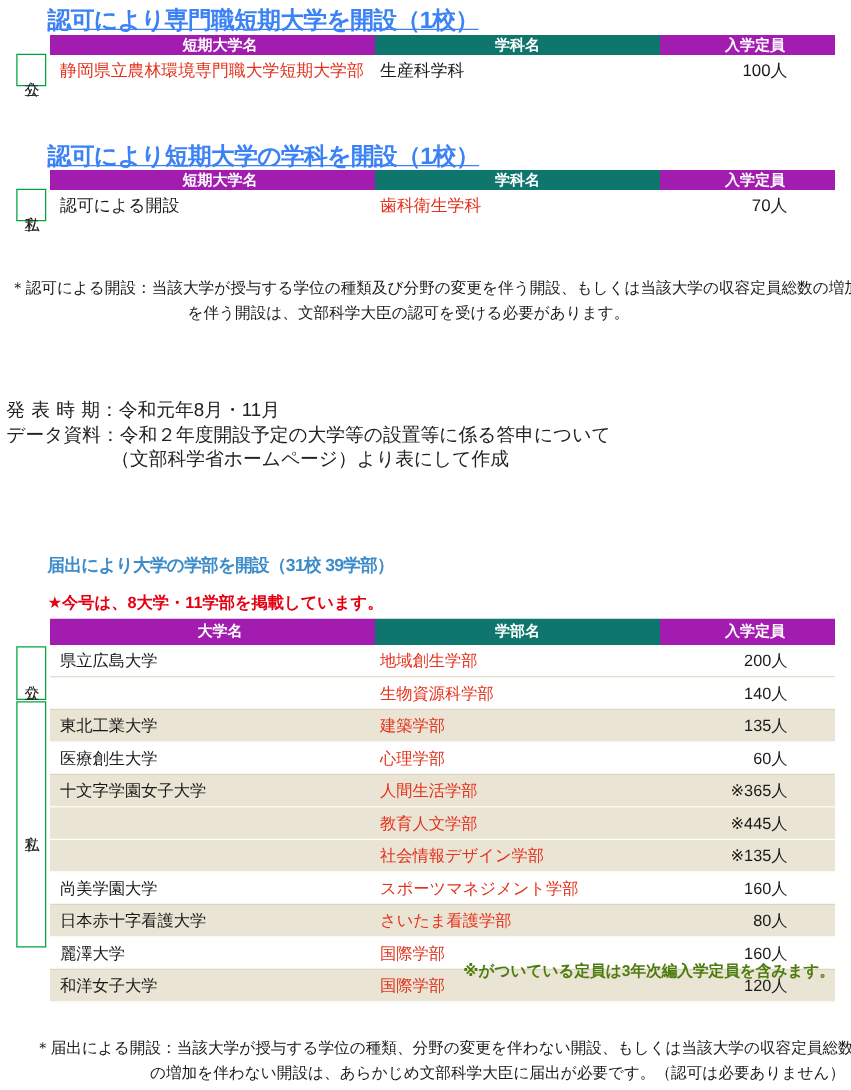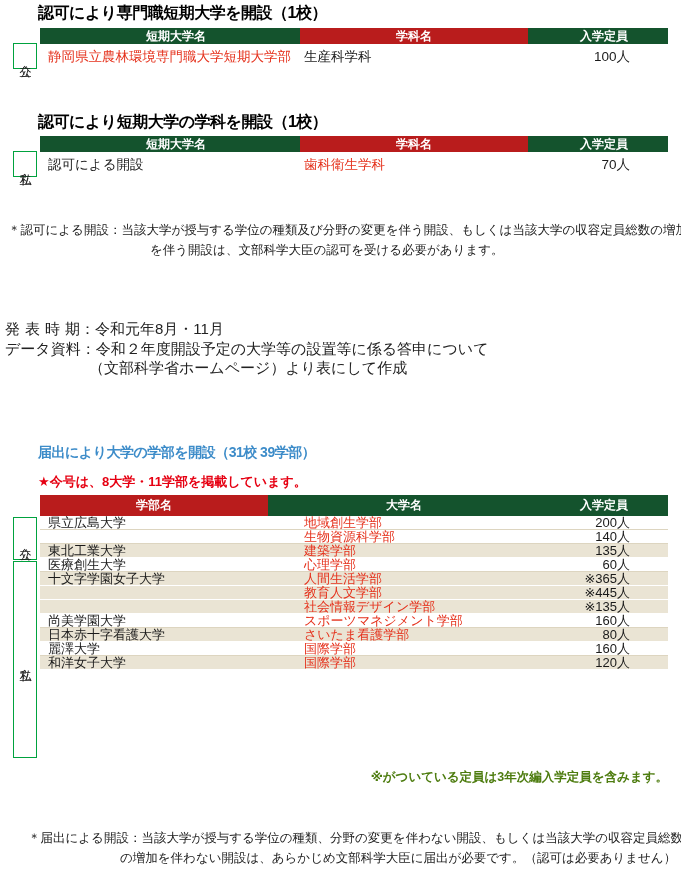--- a/index.html
+++ b/index.html
@@ -1,37 +1,37 @@
 <!DOCTYPE html>
 <html><head>
 <meta charset="utf-8">
 <style>
   html,body{margin:0;padding:0;background:#fff;}
   .page{position:relative;width:681px;height:872px;background:#fff;overflow:hidden;
         font-family:"Liberation Sans","DejaVu Sans",sans-serif;color:#1a1a1a;}
 
   
-  .h-red{position:absolute;left:38px;font-size:16px;font-weight:bold;color:#000000;white-space:nowrap;letter-spacing:-0.5px;}
+  .h-red{position:absolute;left:38px;font-size:19px;font-weight:bold;color:#3b82f6;white-space:nowrap;letter-spacing:-0.5px;text-decoration:underline;}
   .h-blue{position:absolute;left:38px;font-size:14px;font-weight:bold;color:#3d8cc9;white-space:nowrap;letter-spacing:-0.5px;}
   .sub-red{position:absolute;left:38px;font-size:13px;font-weight:bold;color:#e60012;white-space:nowrap;}
 
   
   .tbl{position:absolute;left:40px;width:628px;}
   .trow{display:flex;width:628px;box-sizing:border-box;}
   .th{color:#fff;font-size:12px;font-weight:bold;text-align:center;}
-  .th.green{background:#14532d;padding-left:12px;}
-  .th.orange{background:#b91c1c;}
+  .th.green{background:#a21caf;padding-left:12px;}
+  .th.orange{background:#0f766e;}
   .c-name{width:260px;box-sizing:border-box;}
   .c-dept{width:228px;box-sizing:border-box;}
   .c-cap{width:140px;box-sizing:border-box;}
   .head-sm .th{height:16px;line-height:16px;}
   .head-lg .th{height:21px;line-height:21px;}
 
   .body-sm{display:flex;height:26px;align-items:center;font-size:13.5px;font-weight:500;}
-  .t3-row{display:flex;height:14px;align-items:center;font-size:13px;font-weight:500;box-sizing:border-box;}
+  .t3-row{display:flex;height:26px;align-items:center;font-size:13px;font-weight:500;box-sizing:border-box;}
   .t3-row.plain{background:#fff;border-bottom:1px solid #ddd5c0;}
   .t3-row.shade{background:#eae4d4;border-bottom:1px solid #fff;}
 
   .td-name{padding-left:8px;}
   .td-dept{padding-left:4px;}
   .td-cap{text-align:right;padding-right:38px;}
   .red-txt{color:#e5311c;}
 
   
   .vbox{position:absolute;left:13px;width:24px;box-sizing:border-box;border:1px solid #00a23e;
@@ -95,22 +95,22 @@
     <div><span class="lbl-just">発表時期</span><span>：</span><span>令和元年8月・11月</span></div>
     <div><span>データ資料</span><span>：</span><span>令和２年度開設予定の大学等の設置等に係る答申について</span></div>
     <div class="l3">（文部科学省ホームページ）より表にして作成</div>
   </div>
 
   <div class="h-blue" style="top:444px;">届出により大学の学部を開設（31校 39学部）</div>
   <div class="sub-red" style="top:473px;">★今号は、8大学・11学部を掲載しています。</div>
 
   <div class="tbl" style="top:495px;">
     <div class="trow head-lg">
+      <div class="th green c-name">大学名</div>
       <div class="th orange c-dept">学部名</div>
-      <div class="th green c-name">大学名</div>
       <div class="th green c-cap">入学定員</div>
     </div>
 
     <div class="t3-row plain">
       <div class="c-name td-name">県立広島大学</div>
       <div class="c-dept td-dept red-txt">地域創生学部</div>
       <div class="c-cap td-cap">200人</div>
     </div>
     <div class="t3-row plain">
       <div class="c-name td-name"></div>

